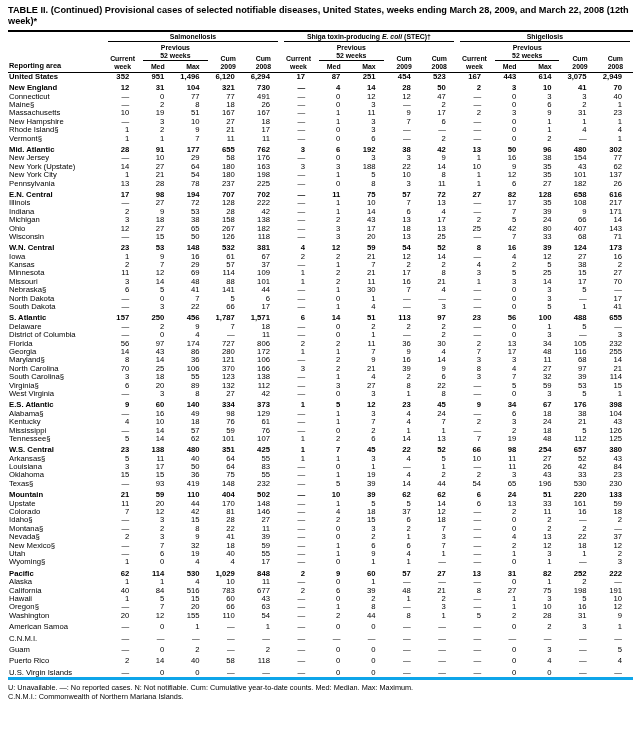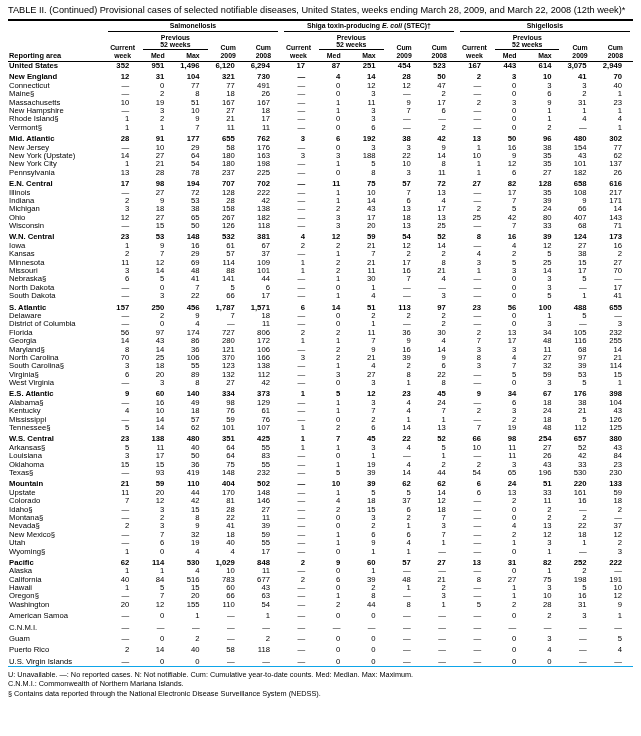--- a/index.html
+++ b/index.html
@@ -7,30 +7,30 @@
     width: 641px;
     min-height: 736px;
     background: #ffffff;
     color: #000000;
     font-family: "Liberation Sans", sans-serif;
     padding: 5px 8px 4px 8px;
     box-sizing: border-box;
   }
   .title {
     font-size: 9.2px;
-    font-weight: 400;
+    font-weight: 700;
     line-height: 1.18;
     margin-bottom: 3px;
   }
   table {
     width: 625px;
     border-collapse: collapse;
     table-layout: fixed;
     border-top: 2px solid #000;
-    border-bottom: 1px solid #0ea5e9;
+    border-bottom: 3px solid #0ea5e9;
   }
   col.c-area { width: 97px; }
   th {
     font-weight: 700;
     font-size: 6.9px;
     line-height: 1.12;
     text-align: center;
     vertical-align: bottom;
     padding: 1px 0;
   }
@@ -1400,14 +1400,13 @@
         <td class="val">0</td>
         <td class="val">—</td>
         <td class="val">—</td>
       </tr>
     </tbody>
 </table>
 
 <div class="footnotes">
     <div class="footnote">U: Unavailable.   —: No reported cases.   N: Not notifiable.   Cum: Cumulative year-to-date counts.   Med: Median.   Max: Maximum.</div>
     <div class="footnote">C.N.M.I.: Commonwealth of Northern Mariana Islands.</div>
-    <div class="footnote">§ Contains data reported through the National Electronic Disease Surveillance System (NEDSS).</div>
   </div>
 
 </body></html>

